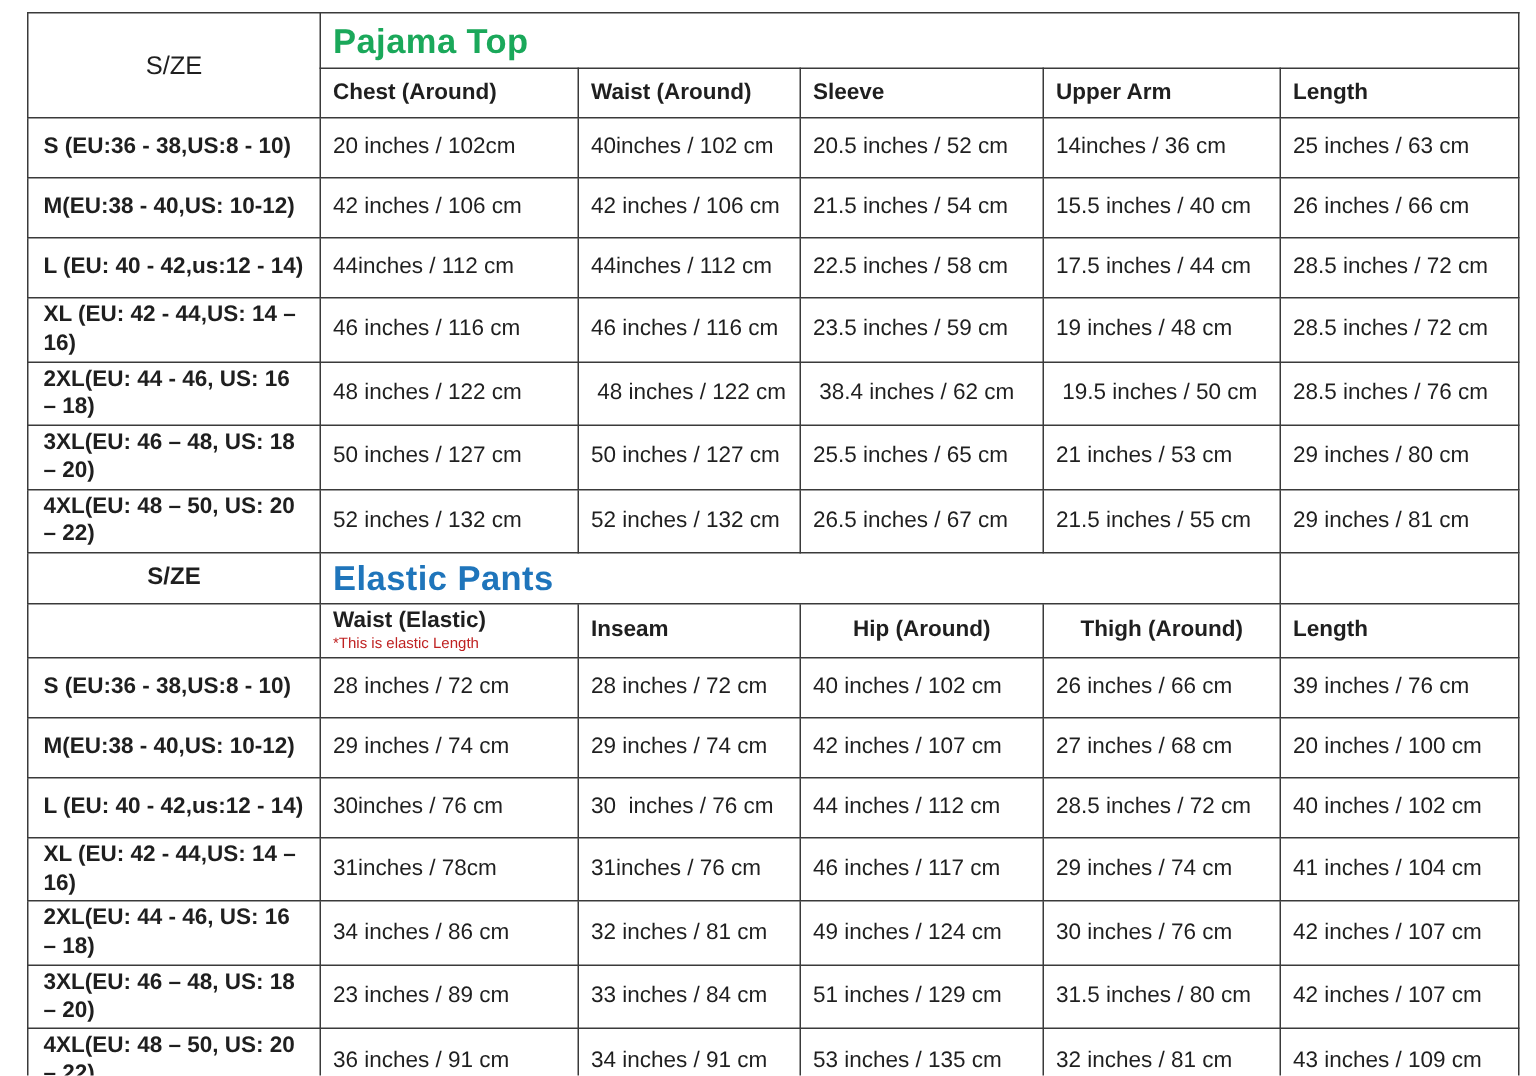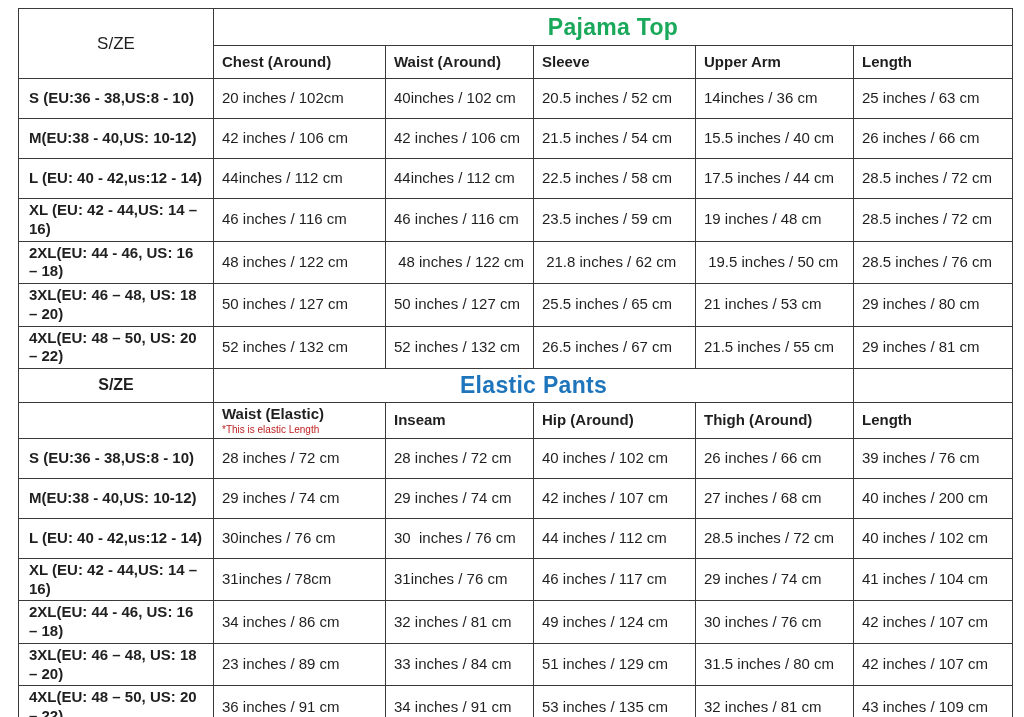--- a/index.html
+++ b/index.html
@@ -39,29 +39,28 @@
     text-align: center;
     font-size: 17px;
     font-weight: normal;
   }
   td.size-head-pants {
     text-align: center;
     font-size: 16px;
     font-weight: bold;
   }
   td.section-title {
-    text-align: center;
     font-weight: bold;
     font-size: 23px;
     letter-spacing: 0.3px;
   }
   td.title-top   { color: var(--top-title-color, #1aa85a); }
   td.title-pants { color: var(--pants-title-color, #1f75bb); }
   .size-table th { font-weight: bold; }
-  .size-table th.center { text-align: left; }
+  .size-table th.center { text-align: center; }
   td.size-cell { font-weight: bold; padding-left: 10px; }
   .waist-note {
     color: var(--note-color, #bf2121);
     font-size: 10px;
     font-weight: normal;
     line-height: 1.2;
   }
 </style>
 </head>
 <body>
@@ -117,21 +116,21 @@
           <td>46 inches / 116 cm</td>
           <td>46 inches / 116 cm</td>
           <td>23.5 inches / 59 cm</td>
           <td>19 inches / 48 cm</td>
           <td>28.5 inches / 72 cm</td>
         </tr>
         <tr class="r-data">
           <td class="size-cell">2XL(EU: 44 - 46, US: 16 – 18)</td>
           <td>48 inches / 122 cm</td>
           <td> 48 inches / 122 cm</td>
-          <td> 21.8 inches / 62 cm</td>
+          <td> 38.4 inches / 62 cm</td>
           <td> 19.5 inches / 50 cm</td>
           <td>28.5 inches / 76 cm</td>
         </tr>
         <tr class="r-data">
           <td class="size-cell">3XL(EU: 46 – 48, US: 18 – 20)</td>
           <td>50 inches / 127 cm</td>
           <td>50 inches / 127 cm</td>
           <td>25.5 inches / 65 cm</td>
           <td>21 inches / 53 cm</td>
           <td>29 inches / 80 cm</td>
@@ -164,21 +163,21 @@
           <td>40 inches / 102 cm</td>
           <td>26 inches / 66 cm</td>
           <td>39 inches / 76 cm</td>
         </tr>
         <tr class="r-data">
           <td class="size-cell">M(EU:38 - 40,US: 10-12)</td>
           <td>29 inches / 74 cm</td>
           <td>29 inches / 74 cm</td>
           <td>42 inches / 107 cm</td>
           <td>27 inches / 68 cm</td>
-          <td>40 inches / 200 cm</td>
+          <td>20 inches / 100 cm</td>
         </tr>
         <tr class="r-data">
           <td class="size-cell">L (EU: 40 - 42,us:12 - 14)</td>
           <td>30inches / 76 cm</td>
           <td>30  inches / 76 cm</td>
           <td>44 inches / 112 cm</td>
           <td>28.5 inches / 72 cm</td>
           <td>40 inches / 102 cm</td>
         </tr>
         <tr class="r-data">

